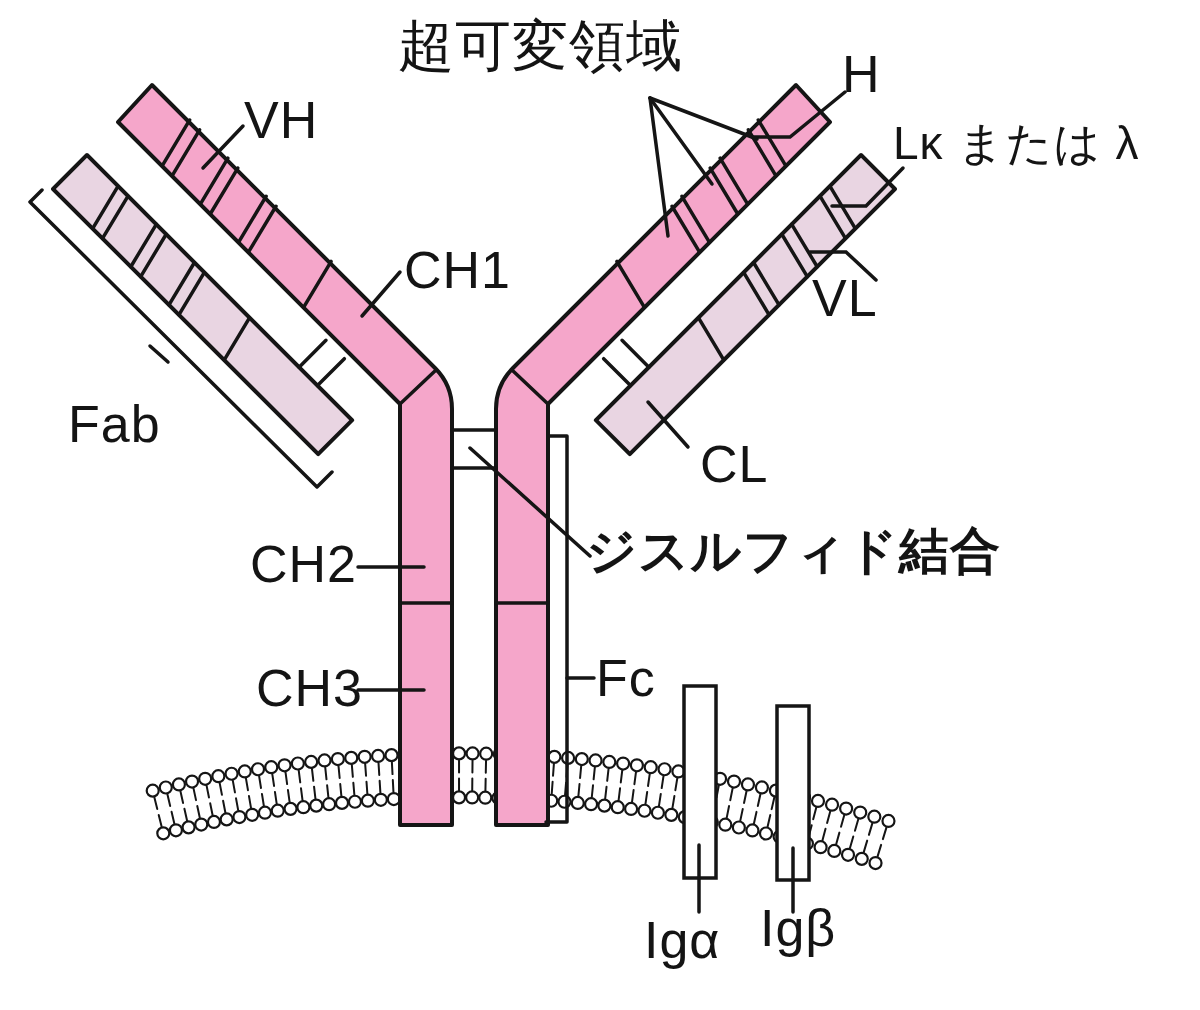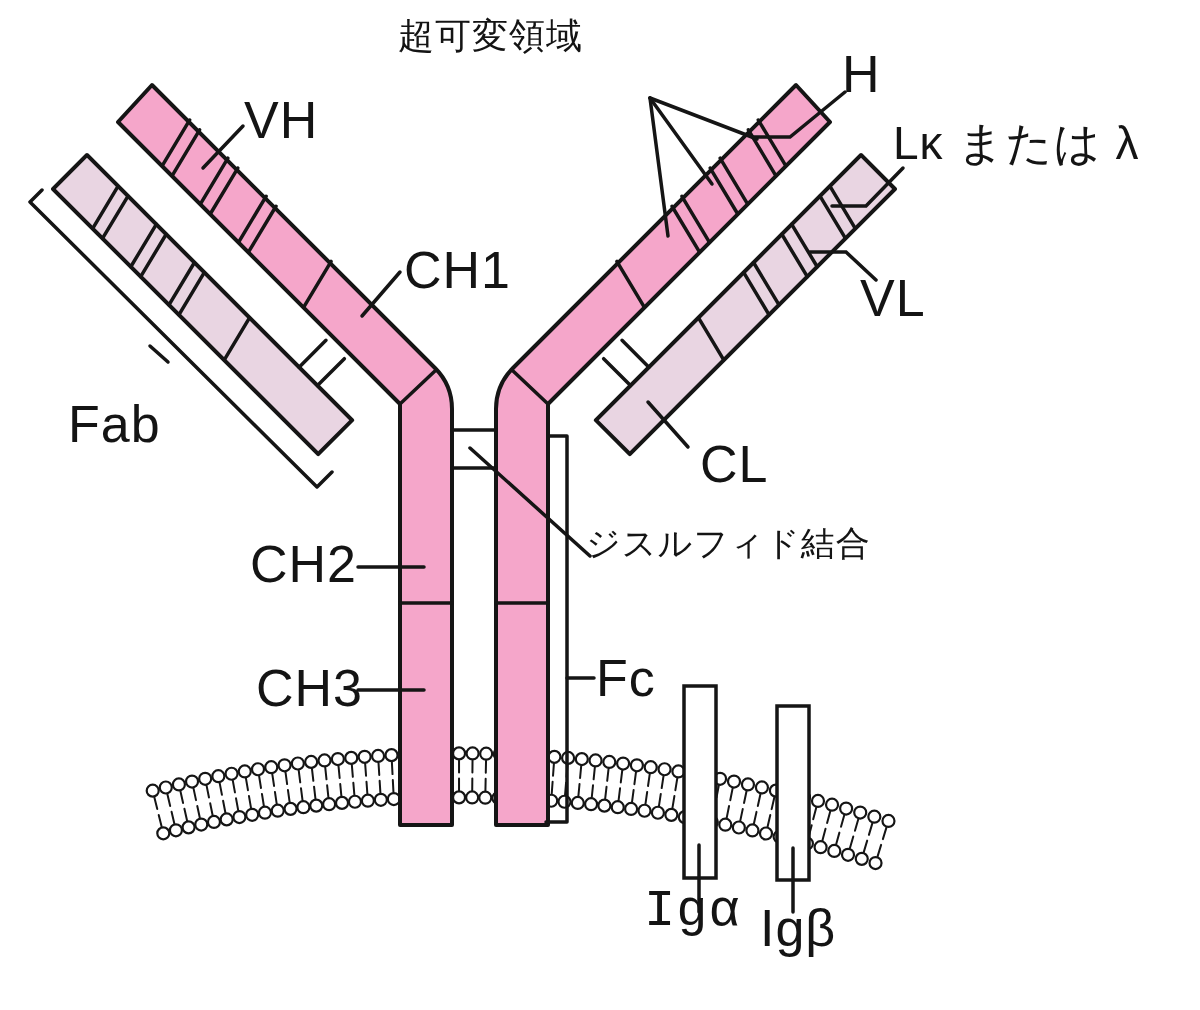--- a/index.html
+++ b/index.html
@@ -13,21 +13,21 @@
   }
   .stage svg { position:absolute; left:0; top:0; }
   .lbl {
     position: absolute;
     color: #141414;
     white-space: nowrap;
     line-height: 1;
     letter-spacing: 1px;
     user-select: none;
   }
-  .jp  { font-size: 36px; }
+  .jp  { font-size: 56px; }
   .lat { font-size: 52px; }
   .mid { font-size: 46px; }
   
   .hchain  { fill: var(--heavy-chain-fill);  stroke: var(--outline); stroke-width: 4; stroke-linejoin: round; }
   .lchain  { fill: var(--light-chain-fill);  stroke: var(--outline); stroke-width: 4; stroke-linejoin: round; }
   .stripe  { stroke: var(--outline); stroke-width: 3.5; stroke-linecap: round; }
   .ptr     { stroke: var(--outline); stroke-width: 3.5; fill: none; stroke-linecap: round; }
   .bracket { stroke: var(--outline); stroke-width: 3.5; fill: none; stroke-linecap: round; stroke-linejoin: round; }
   .igrect  { fill: var(--receptor-fill); stroke: var(--outline); stroke-width: 3.5; }
   #membrane-group circle { fill: #fff; stroke: var(--outline); stroke-width: 2.2; }
@@ -337,24 +337,24 @@
     <line class="ptr" x1="168" y1="362" x2="150" y2="346"></line>
     <line class="ptr" x1="590" y1="556" x2="470" y2="448"></line>
     <line class="ptr" x1="650" y1="98" x2="757" y2="139"></line>
     <line class="ptr" x1="650" y1="98" x2="712" y2="184"></line>
     <line class="ptr" x1="650" y1="98" x2="668" y2="236"></line>
   </svg>
 
   <div class="lbl jp" style="left:398px; top:18px;">超可変領域</div>
   <div class="lbl lat" style="left:842px; top:48px;">H</div>
   <div class="lbl mid" style="left:893px; top:120px;text-align:right;">Lκ または λ</div>
-  <div class="lbl lat" style="left:860px; top:272px;">VL</div>
+  <div class="lbl lat" style="left:812px; top:272px;">VL</div>
   <div class="lbl lat" style="left:684px; top:438px;margin-left:16px;">CL</div>
   <div class="lbl lat" style="left:244px; top:94px;">VH</div>
   <div class="lbl lat" style="left:404px; top:244px;">CH1</div>
   <div class="lbl lat" style="left:68px;  top:358px;margin-top:40px;">Fab</div>
   <div class="lbl lat" style="left:250px; top:538px;">CH2</div>
   <div class="lbl lat" style="left:256px; top:662px;">CH3</div>
   <div class="lbl lat" style="left:596px; top:652px;">Fc</div>
-  <div class="lbl jp" style="left:586px; top:526px; font-size:34px;">ジスルフィド結合</div>
-  <div class="lbl lat" style="left:644px; top:886px;font-family:Liberation Mono, monospace;">Igα</div>
+  <div class="lbl jp" style="left:586px; top:526px; font-size:50px;font-weight:bold;">ジスルフィド結合</div>
+  <div class="lbl lat" style="left:644px; top:914px;">Igα</div>
   <div class="lbl lat" style="left:760px; top:902px;">Igβ</div>
 </div>
 
 </body></html>

